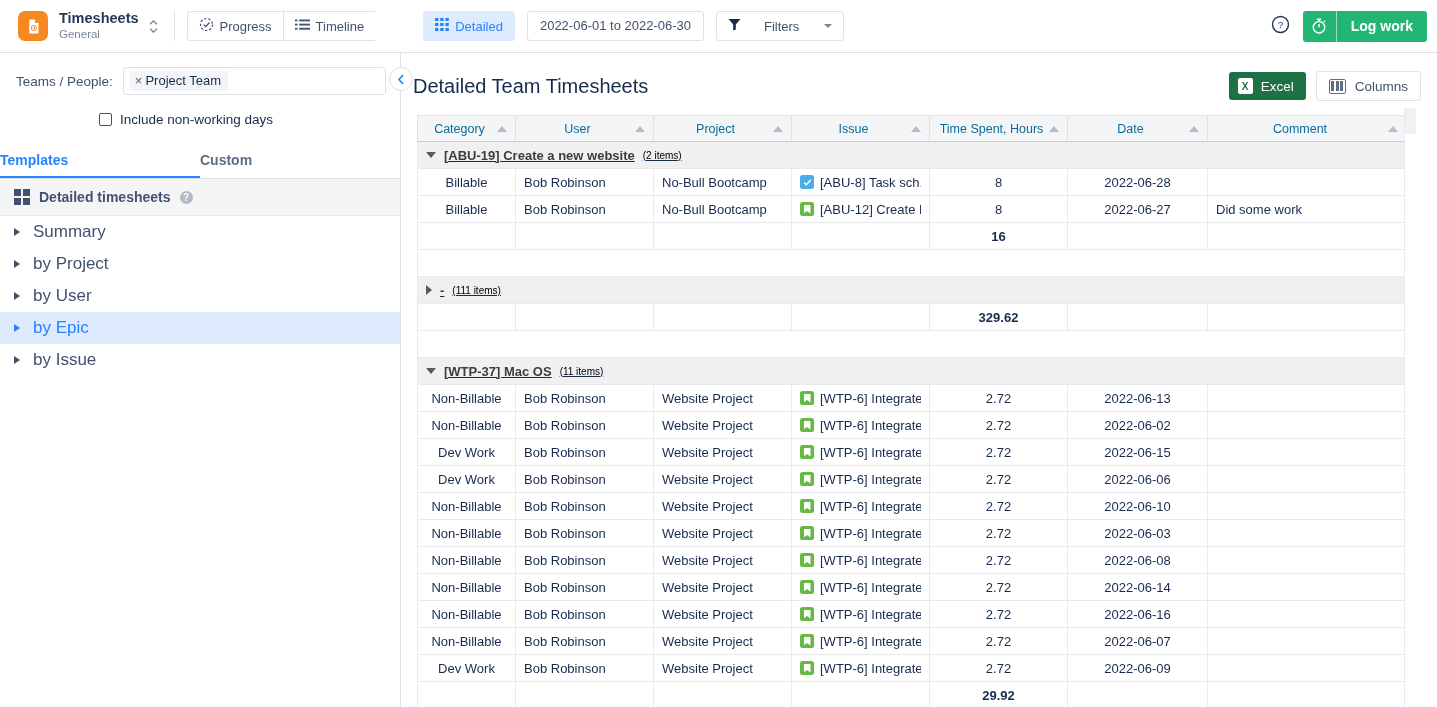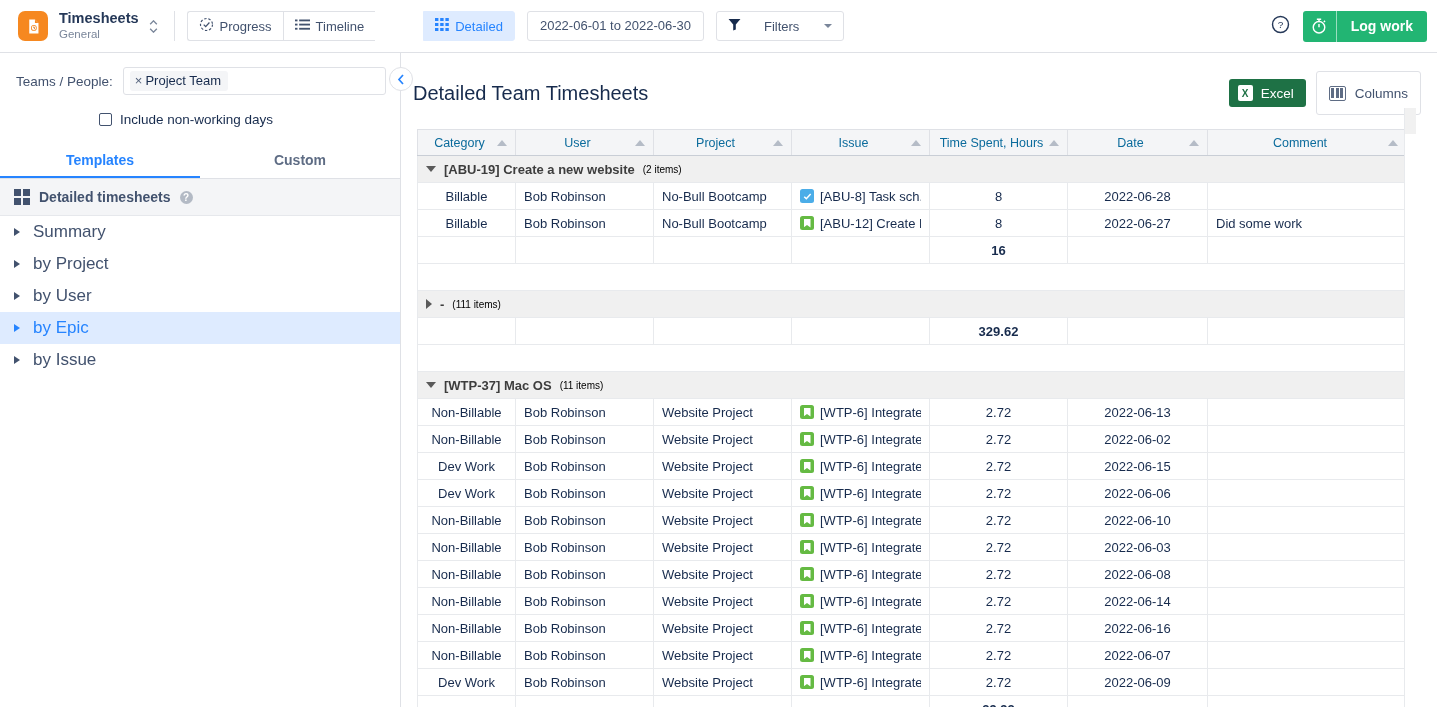--- a/index.html
+++ b/index.html
@@ -146,21 +146,21 @@
     border: 1.6px solid #42526e; border-radius: 2px; background: #fff;
     flex: 0 0 auto;
   }
   #nonworking-label { font-size: 13.5px; color: #172b4d; }
 
   #tabs-row {
     display: flex; margin-top: 16px;
     border-bottom: 1px solid #dfe1e6;
   }
   .stab {
-    flex: 1; text-align: center;
+    flex: 1; 
     padding: 9px 0 10px;
     font-size: 14px; font-weight: bold;
     color: #5e6c84; cursor: pointer;
   }
   .stab.active { color: #2684ff; box-shadow: inset 0 -2px 0 #2684ff; }
 
   #tpl-header {
     display: flex; align-items: center; gap: 9px;
     padding: 10px 0 10px 14px;
     background: #f4f5f7;
@@ -214,21 +214,21 @@
     border-radius: 3px; font-size: 13.5px; cursor: pointer;
   }
   .xl-icon {
     width: 15px; height: 16px; background: #fff; border-radius: 2px;
     display: flex; align-items: center; justify-content: center;
     color: #1e7145; font-size: 10px; font-weight: bold;
   }
   #columns-btn {
     display: flex; align-items: center; gap: 9px;
     border: 1px solid #dfe1e6; border-radius: 3px; background: #fff;
-    height: 44px; padding: 0 12px;
+    height: 30px; padding: 0 12px;
     font-size: 13.5px; color: #42526e; cursor: pointer;
   }
   .cols-icon { display: flex; gap: 1.5px; border: 1.4px solid #5e6c84; border-radius: 2px; padding: 1.5px; }
   .cols-icon i { width: 3px; height: 10px; background: #5e6c84; display: block; }
 
   
   #table-wrap { margin-top: 14px; padding-left: 16px; }
   table#grid { border-collapse: collapse; width: 989px; margin-left: 0; table-layout: fixed; }
   #grid th {
     background: #f4f5f7;
@@ -270,21 +270,21 @@
     clip-path: polygon(0 0, 100% 0, 100% 100%, 50% 72%, 0 100%);
   }
 
   tr.group-row td {
     background: #f0f0f0;
     border-left: none; border-right: none;
     border-top: 1px solid #e0e0e0; border-bottom: 1px solid #e0e0e0;
     height: 29px;
     padding-left: 10px;
   }
-  .group-inner { display: flex; align-items: center; gap: 8px; }
+  .group-inner { display: flex; align-items: center; gap: 8px; text-decoration: underline; }
   .tri-down {
     width: 0; height: 0;
     border-left: 5px solid transparent; border-right: 5px solid transparent;
     border-top: 6px solid #5a5a5a; cursor: pointer;
   }
   .tri-right {
     width: 0; height: 0;
     border-top: 5px solid transparent; border-bottom: 5px solid transparent;
     border-left: 6px solid #5a5a5a; cursor: pointer;
   }

